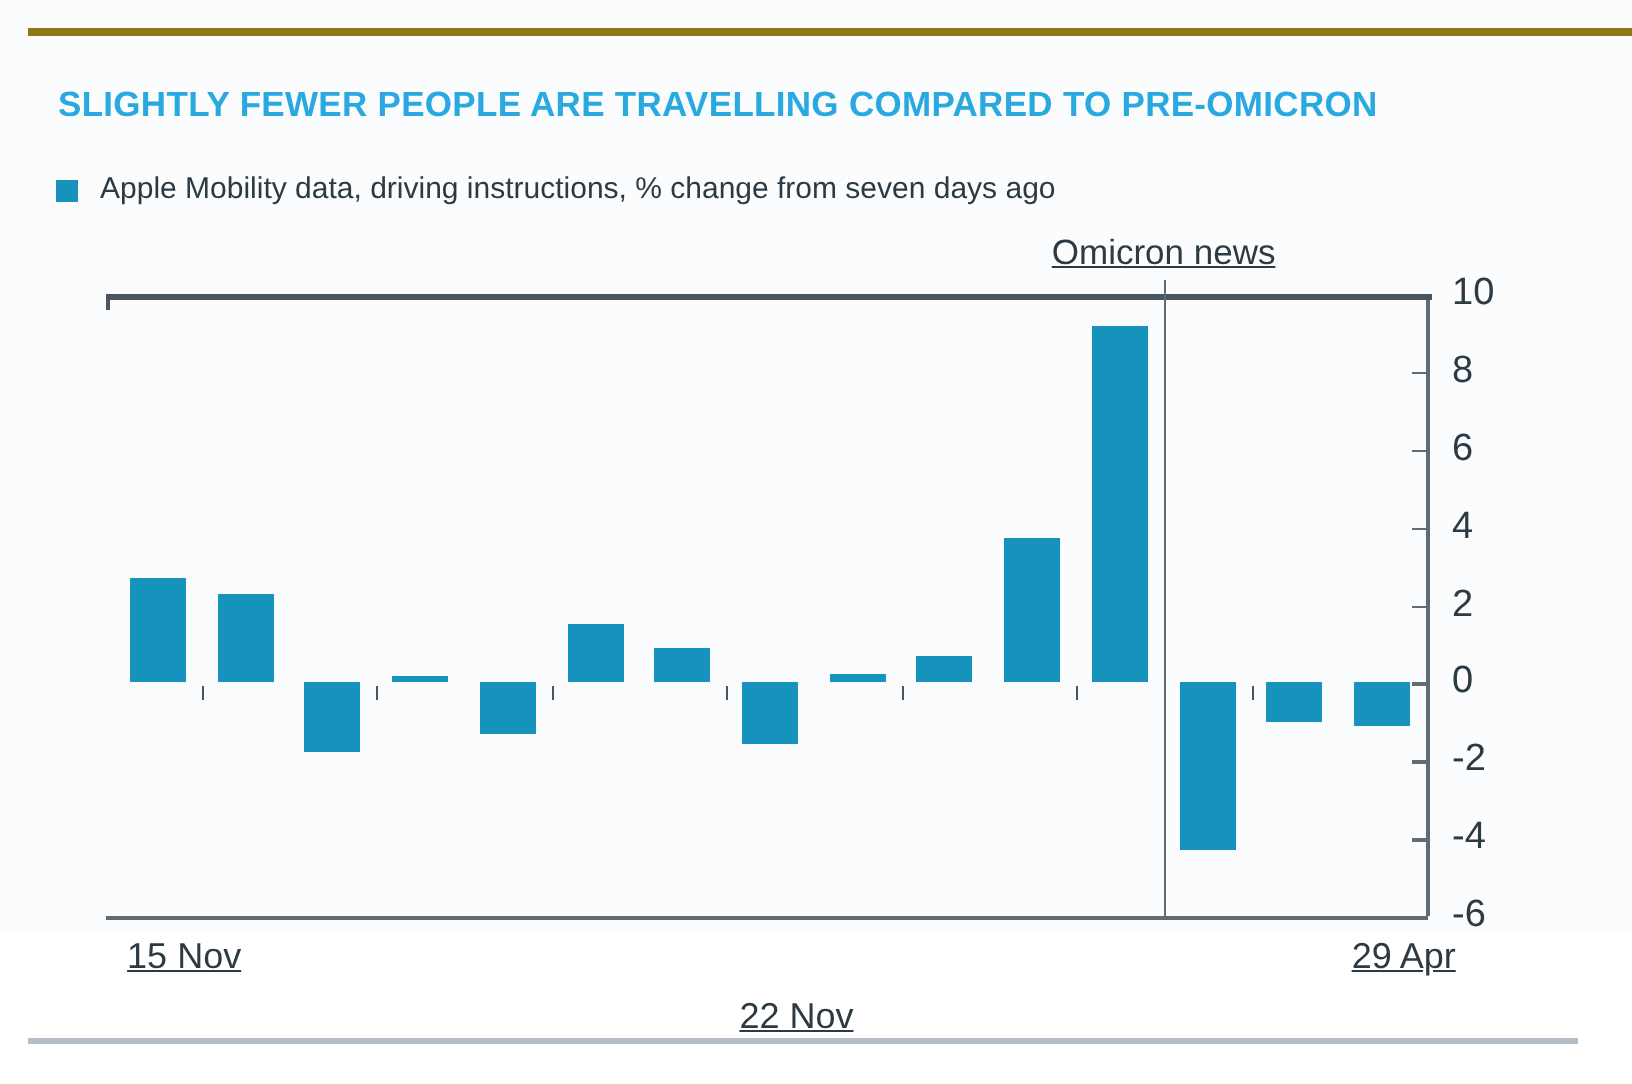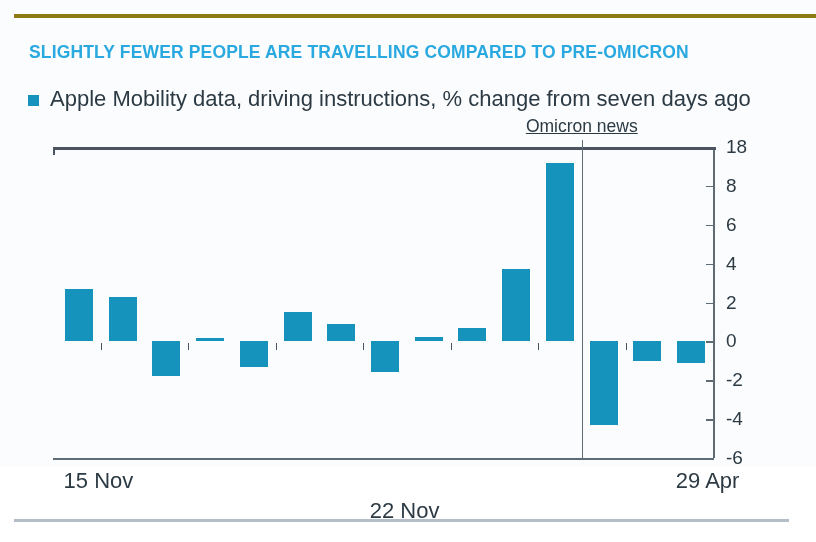--- a/index.html
+++ b/index.html
@@ -58,21 +58,21 @@
   }
   #legend-swatch {
     width: 11px;
     height: 11px;
     background: #1593bd;
     flex: 0 0 auto;
     position: relative;
     top: 1px;
   }
   #legend-label {
-    font-size: 22px;
+    font-size: 15px;
     color: #2c3a44;
     white-space: nowrap;
   }
 
   
   #plot {
     position: absolute;
     left: 57px;
     top: 147px;
     width: 656px;
@@ -163,23 +163,24 @@
   .ylabel {
     position: absolute;
     left: 13px;
     font-size: 19px;
     color: #2c3a44;
     transform: translateY(-50%);
     white-space: nowrap;
   }
   .xlabel {
     position: absolute;
-    font-size: 22px;
-    color: #2c3a44;
-    white-space: nowrap;
+    font-size: 18px;
+    color: #2c3a44;
+    white-space: nowrap;
+    text-decoration: underline;
   }
 </style>
 </head>
 <body>
 
 <div id="slide">
 
   <div id="top-rule"></div>
   <div id="bottom-rule"></div>
 
@@ -248,21 +249,21 @@
     <div id="zero-line"></div>
     <div id="zero-line-cap"></div>
     <div id="baseline"></div>
     <div id="event-line" style="left: 524.8px; top: -7px; height: 318px; background: rgb(95, 107, 117);"></div>
   </div>
 
   <div id="event-label" style="left: 581.8px; top: 116px; text-decoration: underline;">Omicron news</div>
 
   <div id="yaxis">
       <div class="ytick" style="top: 0px;"></div>
-      <div class="ylabel" style="top: 0px;">18</div>
+      <div class="ylabel" style="top: 0px;">10</div>
       <div class="ytick" style="top: 38.875px;"></div>
       <div class="ylabel" style="top: 38.875px;">8</div>
       <div class="ytick" style="top: 77.75px;"></div>
       <div class="ylabel" style="top: 77.75px;">6</div>
       <div class="ytick" style="top: 116.625px;"></div>
       <div class="ylabel" style="top: 116.625px;">4</div>
       <div class="ytick" style="top: 155.5px;"></div>
       <div class="ylabel" style="top: 155.5px;">2</div>
       <div class="ytick" style="top: 194.375px;"></div>
       <div class="ylabel" style="top: 194.375px;">0</div>

